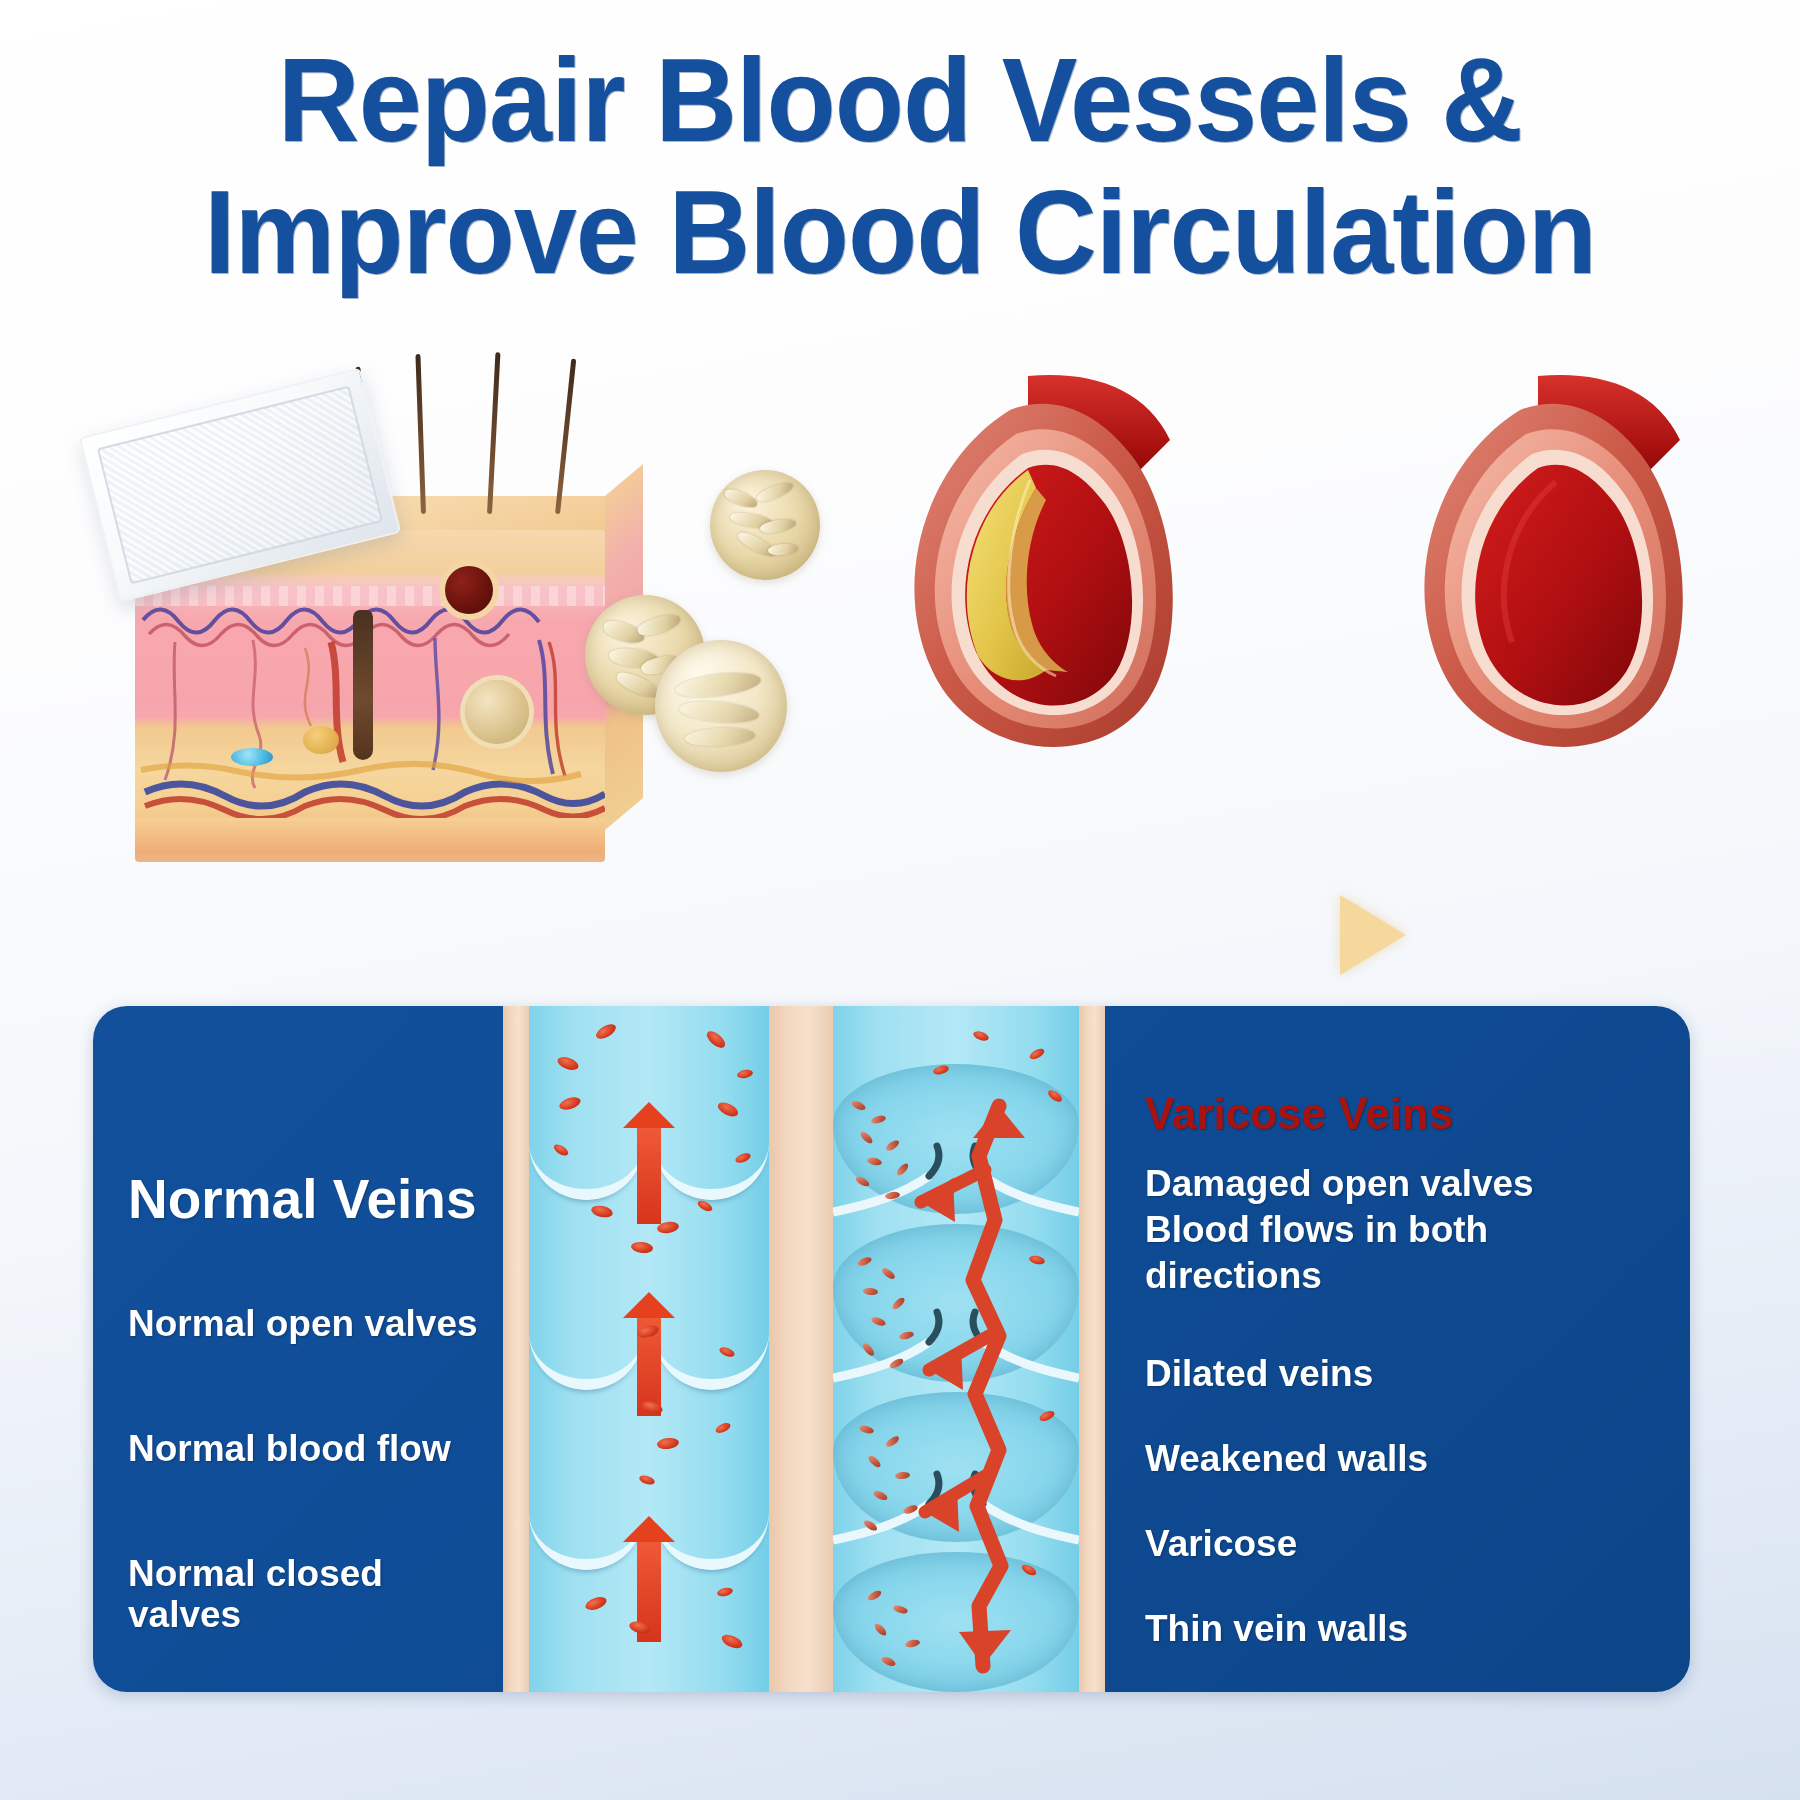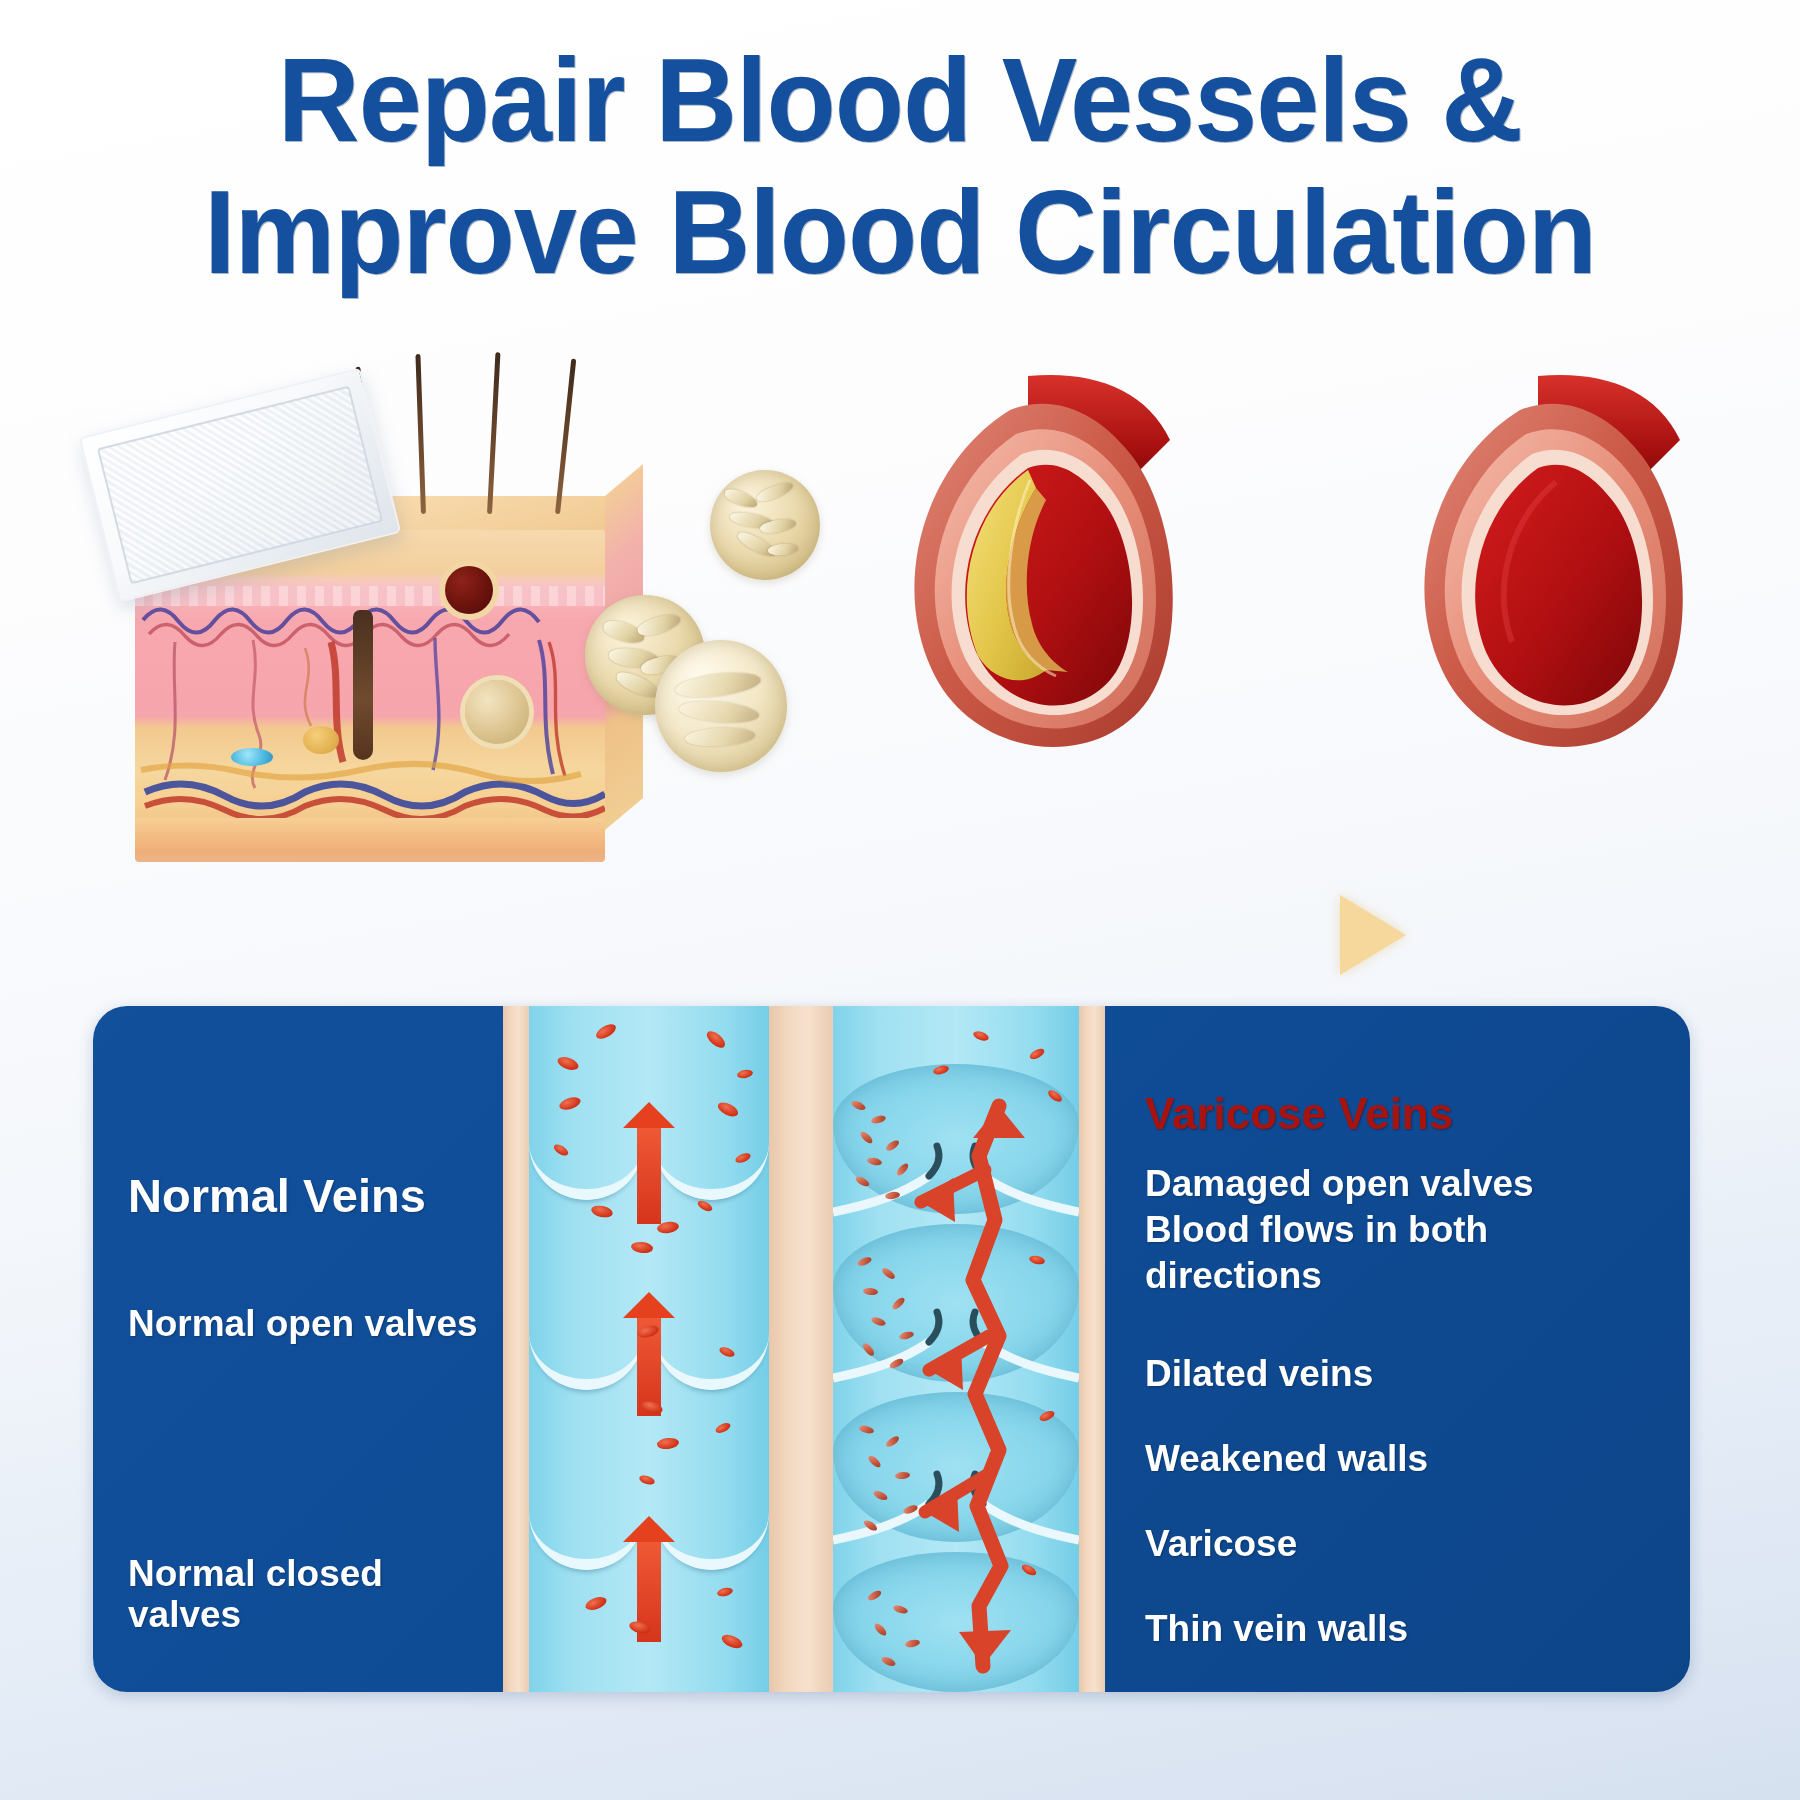--- a/index.html
+++ b/index.html
@@ -204,21 +204,21 @@
   .clot {
     position: absolute; width: 15px; height: 7px; border-radius: 50%;
     background: linear-gradient(120deg,#e8937c 0%, #c4573d 60%, #9e3a26 100%);
   }
 
   
   .col-title {
     position: absolute; font-weight: bold; line-height: 1.05;
     text-shadow: 1px 1px 2px rgba(0,0,0,.25);
   }
-  #normal-title { left: 35px; top: 165px; color: #ffffff; font-size: 47px; text-align: right; }
+  #normal-title { left: 35px; top: 165px; color: #ffffff; font-size: 55px; text-align: right; }
   #varicose-title { left: 40px; top: 85px; color: #A8120F; font-size: 44px;
                     text-shadow: 1px 1px 2px rgba(0,0,0,.3); }
 
   .bullet {
     position: absolute; color: #ffffff; font-weight: bold;
     font-size: 37px; line-height: 1.12;
     text-shadow: 1px 1px 2px rgba(0,0,0,.28);
     margin-top: 7px;
   }
   .bullet.left { left: 35px; }
@@ -491,20 +491,21 @@
       <div class="rbc sm" style="left:206px;top:406px;transform:rotate(-24deg)"></div>
       <div class="rbc sm" style="left:188px;top:560px;transform:rotate(30deg)"></div>
     </div>
 
     <div class="leg-skin" style="width:26px;"></div>
   </div>
 
   <div class="panel-col-left">
     <div class="col-title" id="normal-title">Normal Veins</div>
     <div class="bullet left" style="top:290px;">Normal open valves</div>
+    <div class="bullet left" style="top:415px;">Normal blood flow</div>
     <div class="bullet left" style="top:540px; white-space: pre-line;">Normal closed
 valves</div>
   </div>
 
   <div class="panel-col-right">
     <div class="col-title" id="varicose-title">Varicose Veins</div>
     <div class="bullet right" style="top:150px;">Damaged open valves</div>
     <div class="bullet right" style="top:196px;">Blood flows in both</div>
     <div class="bullet right" style="top:242px;">directions</div>
     <div class="bullet right" style="top:340px;">Dilated veins</div>

